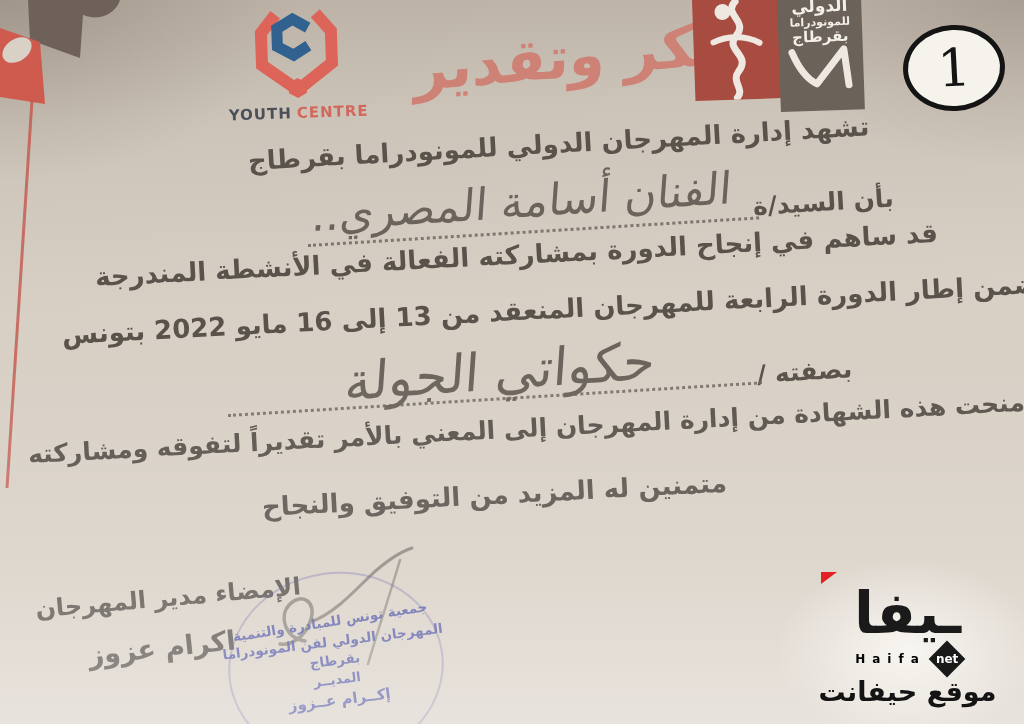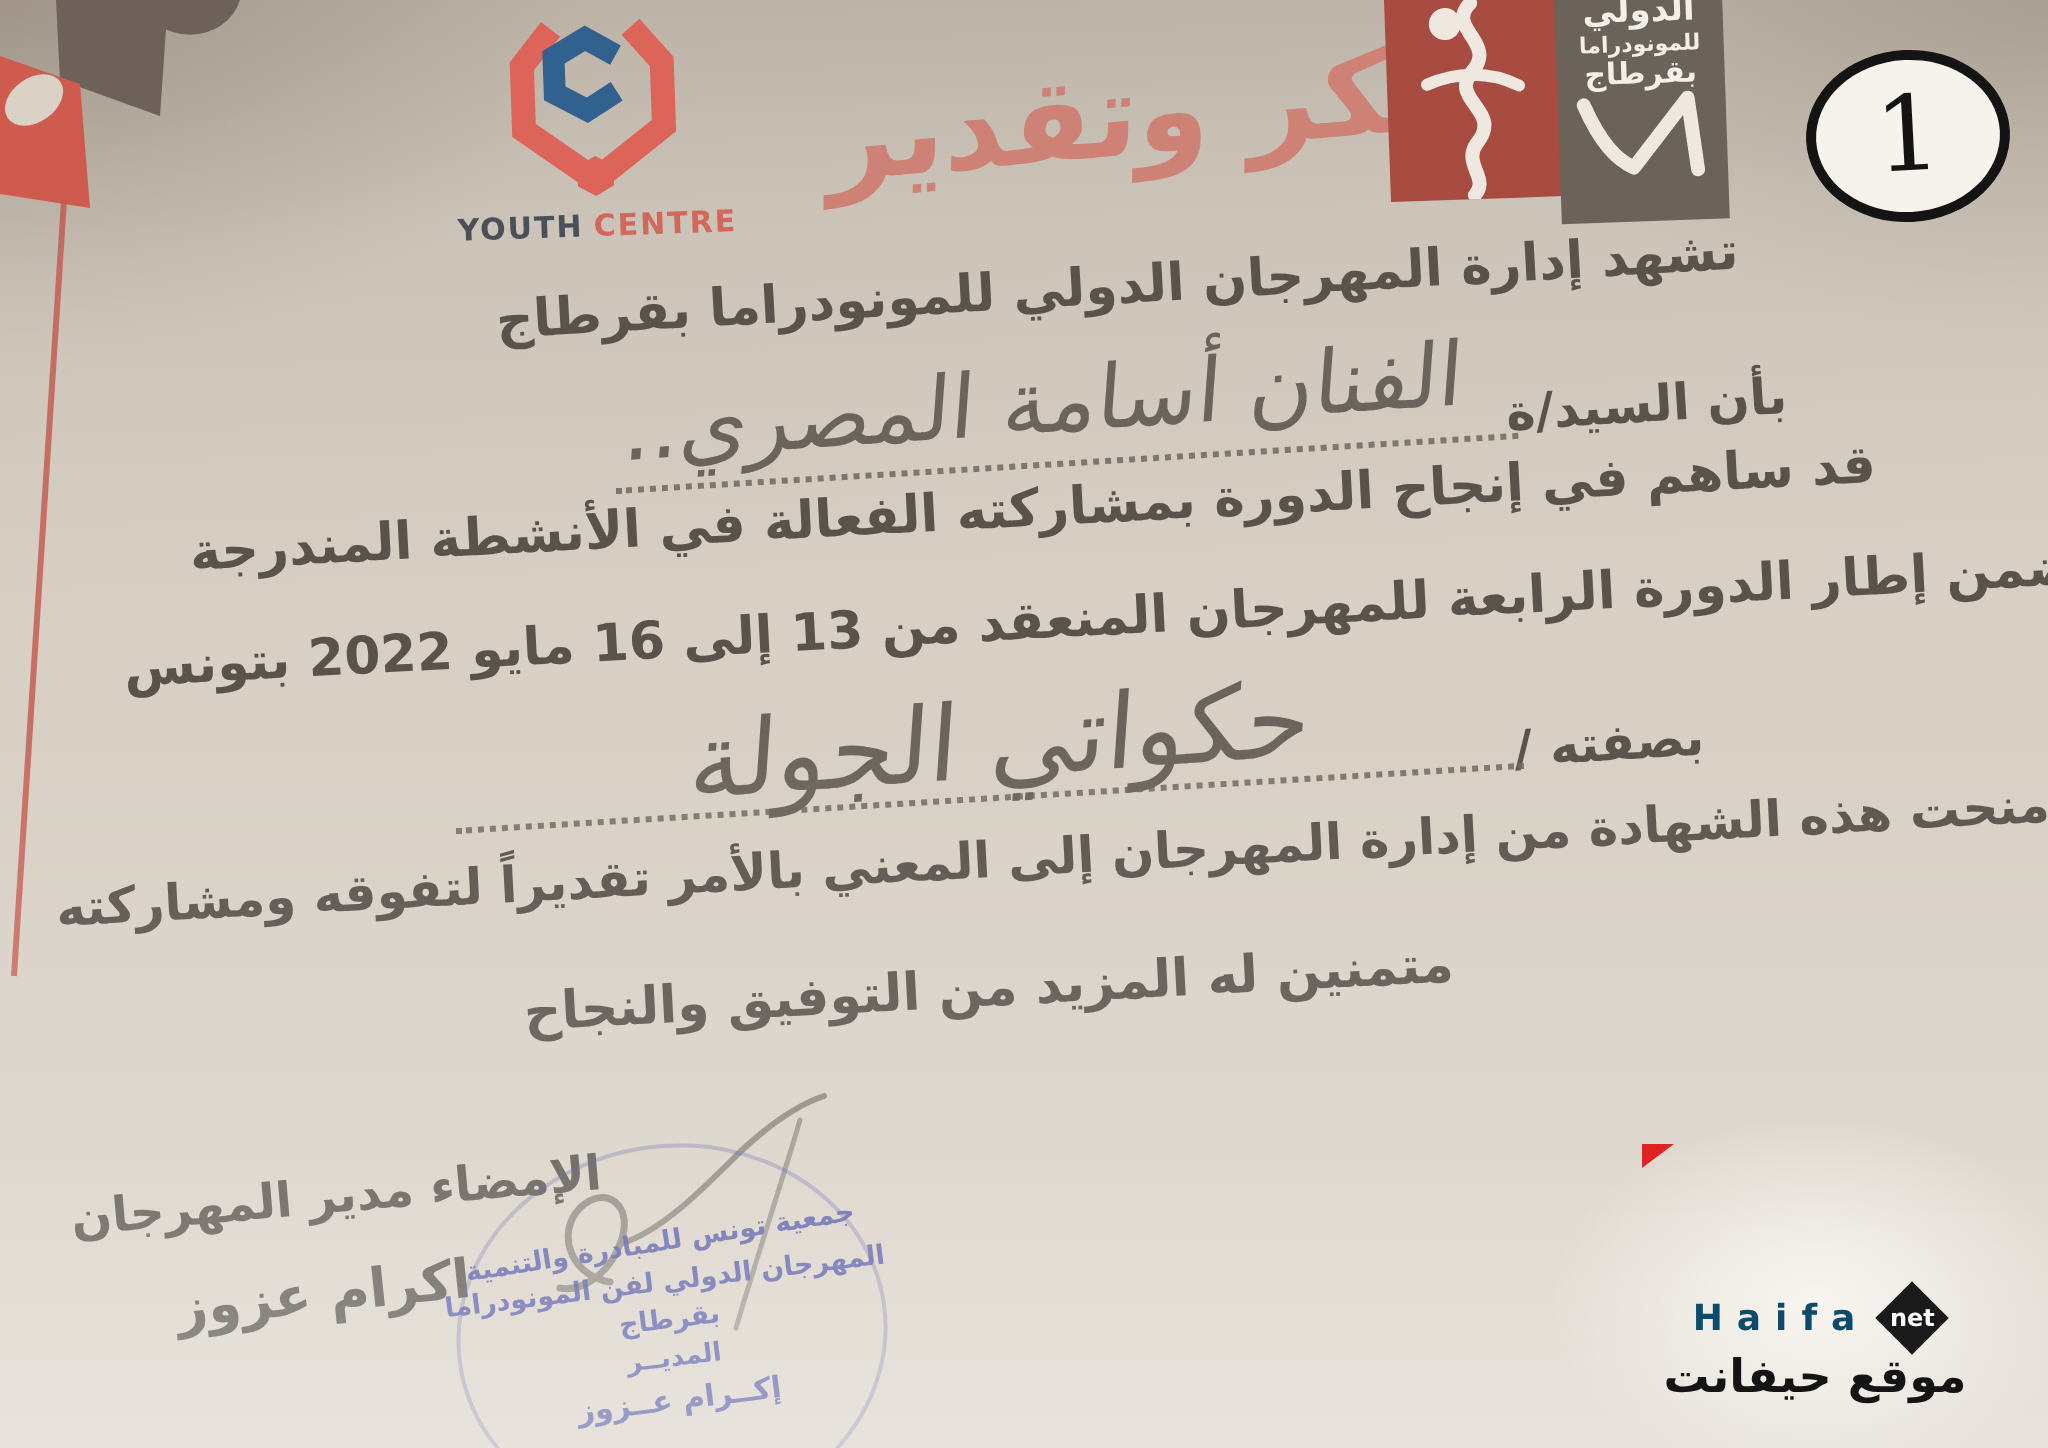--- a/index.html
+++ b/index.html
@@ -98,26 +98,26 @@
 
   
   .wm{position:absolute; left:795px; top:578px; width:225px; height:146px;}
   .wm-glow{position:absolute; inset:-18px; background:radial-gradient(ellipse, rgba(252,250,246,.85), rgba(252,250,246,0) 72%);}
   .wm-main{position:relative; display:flex; direction:rtl; justify-content:center; align-items:flex-end; height:64px;}
   .wm-ar{font-size:58px; font-weight:bold; line-height:1;}
   .wm-ar-red{color:#e02222;} .wm-ar-black{color:#1a1a1a;}
   .wm-flag{position:absolute; left:26px; top:-6px; width:0; height:0;
     border-left:16px solid #e02222; border-bottom:12px solid transparent;}
   .wm-mid{position:relative; display:flex; align-items:center; justify-content:center; gap:8px; margin-top:4px;}
-  .wm-latin{color:#0c4a6e; font-size:18px; font-weight:bold; letter-spacing:7px;}
+  .wm-latin{color:#000000; font-size:12px; font-weight:bold; letter-spacing:7px;}
   .wm-diamond{width:26px; height:26px; background:#1a1a1a; transform:rotate(45deg);
     display:flex; align-items:center; justify-content:center; flex:0 0 auto;}
   .wm-net{transform:rotate(-45deg); color:#fff; font-size:12px; font-weight:bold;}
   .wm-caption{position:relative; direction:rtl; text-align:center; color:#141414;
-    font-size:23px; font-weight:bold; margin-top:4px;}
+    font-size:27px; font-weight:bold; margin-top:4px;}
 </style>
 </head>
 <body>
 
 <div class="cert">
 
   <div class="shade shade-top"></div>
   <div class="shade shade-corners"></div>
 
   <svg class="corner-decor" width="140" height="120" viewBox="0 0 140 120">
@@ -192,20 +192,21 @@
     <div class="st2">المهرجان الدولي لفن المونودراما بقرطاج</div>
     <div class="st3">المديــر</div>
     <div class="st4">إكــرام عــزوز</div>
   </div>
 
   <div class="shade shade-bottom"></div>
 
   <div class="wm">
     <div class="wm-glow"></div>
     <div class="wm-main">
+      <span class="wm-ar wm-ar-black">ـيفا</span>
       <span class="wm-flag"></span>
     </div>
     <div class="wm-mid">
       <span class="wm-latin">Haifa</span>
       <span class="wm-diamond">
         <span class="wm-net">net</span>
       </span>
     </div>
     <div class="wm-caption">موقع حيفانت</div>
   </div>

